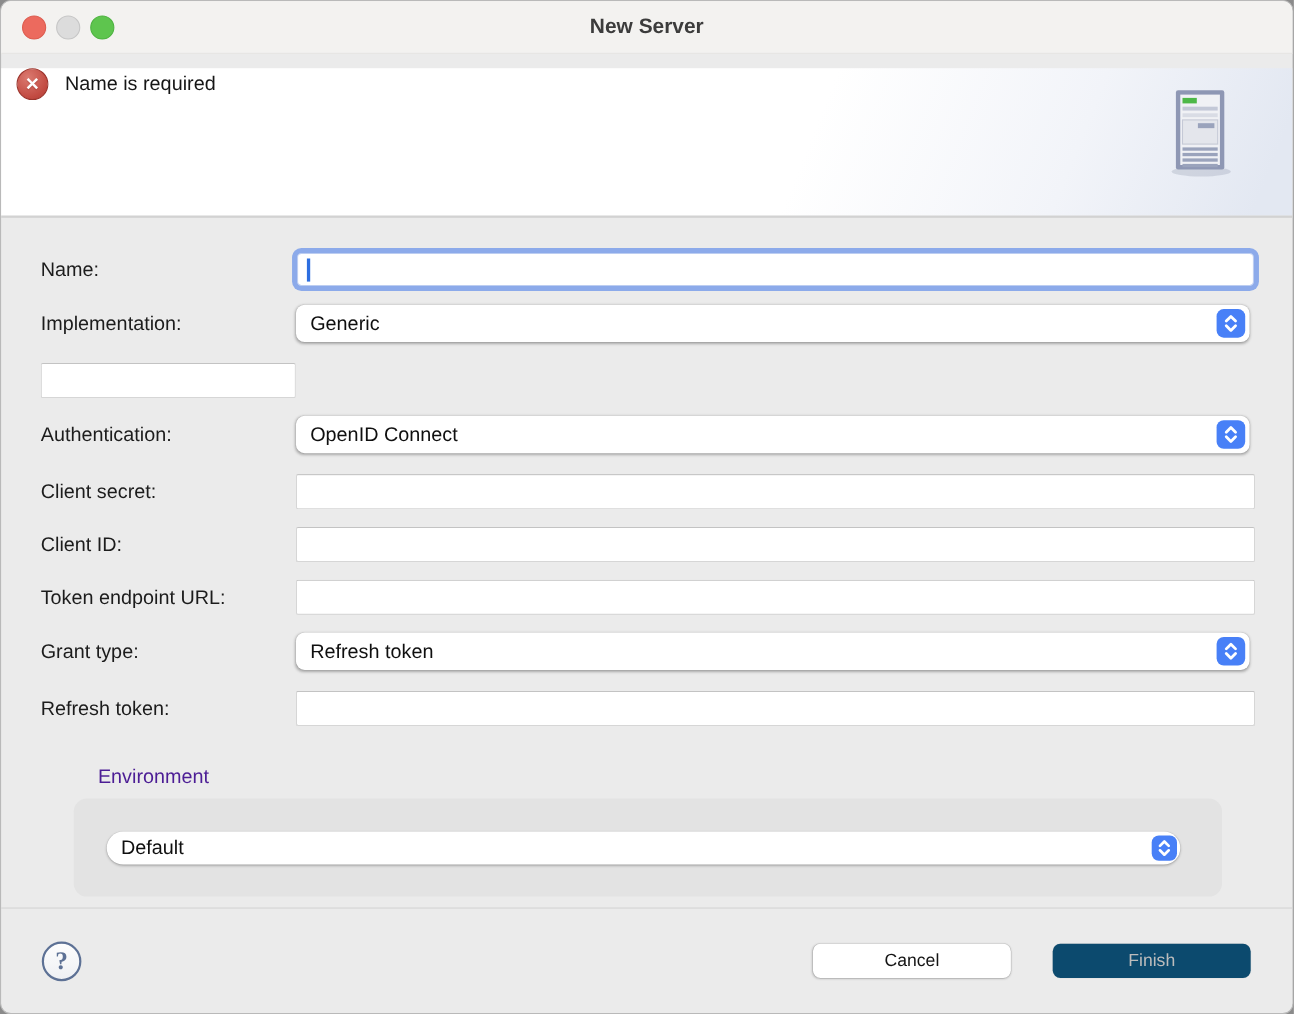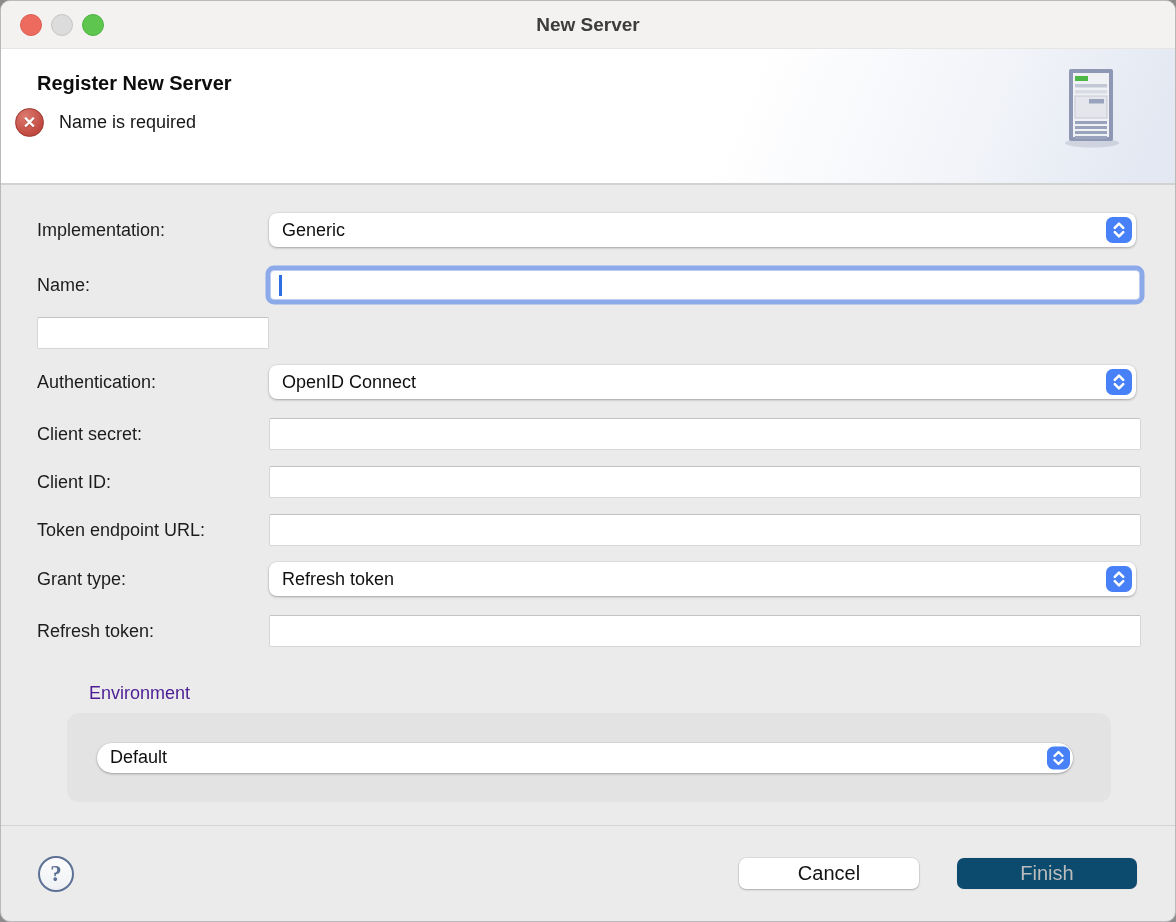--- a/index.html
+++ b/index.html
@@ -151,21 +151,21 @@
     font-size: 23px; font-weight: bold;
     font-family: "Liberation Serif", serif;
     display: flex; align-items: center; justify-content: center;
     cursor: default;
   }
   .footer-spacer { flex: 1; }
   .btn {
     width: 180px; height: 31px;
     border: none; border-radius: 7px;
     font-family: "Liberation Sans", sans-serif;
-    font-size: 20px;
+    font-size: 16px;
   }
   .btn-cancel {
     background: #fff; color: #141414;
     box-shadow: 0 0 0 .5px rgba(0,0,0,.12), 0 1px 2px rgba(0,0,0,.22);
     margin-right: 38px;
   }
   .btn-finish {
     background: #0c4a6e; color: #bcbcbc;
     box-shadow: 0 0 0 .5px rgba(0,0,0,.05);
   }
@@ -178,21 +178,20 @@
   <div class="titlebar">
     <div class="traffic-lights">
       <span class="tl tl-close"></span>
       <span class="tl tl-min"></span>
       <span class="tl tl-zoom"></span>
     </div>
     <span class="window-title">New Server</span>
   </div>
 
   <div class="header">
-    <div class="header-title">Register New Server</div>
     <div class="error-row">
       <span class="error-icon">✕</span>
       <span class="error-text">Name is required</span>
     </div>
     <svg class="server-art" width="62" height="82" viewBox="0 0 62 82">
       <ellipse cx="33" cy="76" rx="27" ry="4.5" fill="rgba(90,100,130,0.18)"></ellipse>
       <rect x="10" y="2" width="44" height="72" rx="2" fill="#8e97b4"></rect>
       <rect x="14" y="6" width="36" height="64" fill="#f0f1f5"></rect>
       <rect x="16" y="9" width="13" height="5" fill="#4db848"></rect>
       <rect x="16" y="17" width="32" height="3.5" fill="#c3c8d7"></rect>
@@ -201,35 +200,35 @@
       <rect x="30" y="32" width="15" height="4.5" fill="#9aa3bc"></rect>
       <rect x="16" y="54" width="32" height="3" fill="#9aa3bc"></rect>
       <rect x="16" y="59" width="32" height="3" fill="#9aa3bc"></rect>
       <rect x="16" y="64" width="32" height="3" fill="#9aa3bc"></rect>
       <rect x="16" y="69" width="32" height="3" fill="#9aa3bc"></rect>
     </svg>
   </div>
 
   <div class="body-area">
     <div id="form-rows">
+        <div class="form-row is-focused">
+          <span class="field-label">Name:</span>
+          <div class="focus-wrap"><span class="caret"></span><input class="text-input" type="text" value="" style=""></div>
+        </div>
         <div class="form-row is-select">
           <span class="field-label">Implementation:</span>
           <div class="popup">
             <span>Generic</span>
             <span class="stepper">
               <svg width="16" height="18" viewBox="0 0 15 17">
                 <polyline points="3.5,6.5 7.5,2.5 11.5,6.5" fill="none" stroke="#fff" stroke-width="2.4" stroke-linecap="round" stroke-linejoin="round"></polyline>
                 <polyline points="3.5,10.5 7.5,14.5 11.5,10.5" fill="none" stroke="#fff" stroke-width="2.4" stroke-linecap="round" stroke-linejoin="round"></polyline>
               </svg>
             </span>
           </div>
-        </div>
-        <div class="form-row is-focused">
-          <span class="field-label">Name:</span>
-          <div class="focus-wrap"><span class="caret"></span><input class="text-input" type="text" value="" style=""></div>
         </div>
         <div class="form-row">
           <input class="text-input" type="text" value="" style="">
         </div>
         <div class="form-row is-select">
           <span class="field-label">Authentication:</span>
           <div class="popup">
             <span>OpenID Connect</span>
             <span class="stepper">
               <svg width="16" height="18" viewBox="0 0 15 17">

